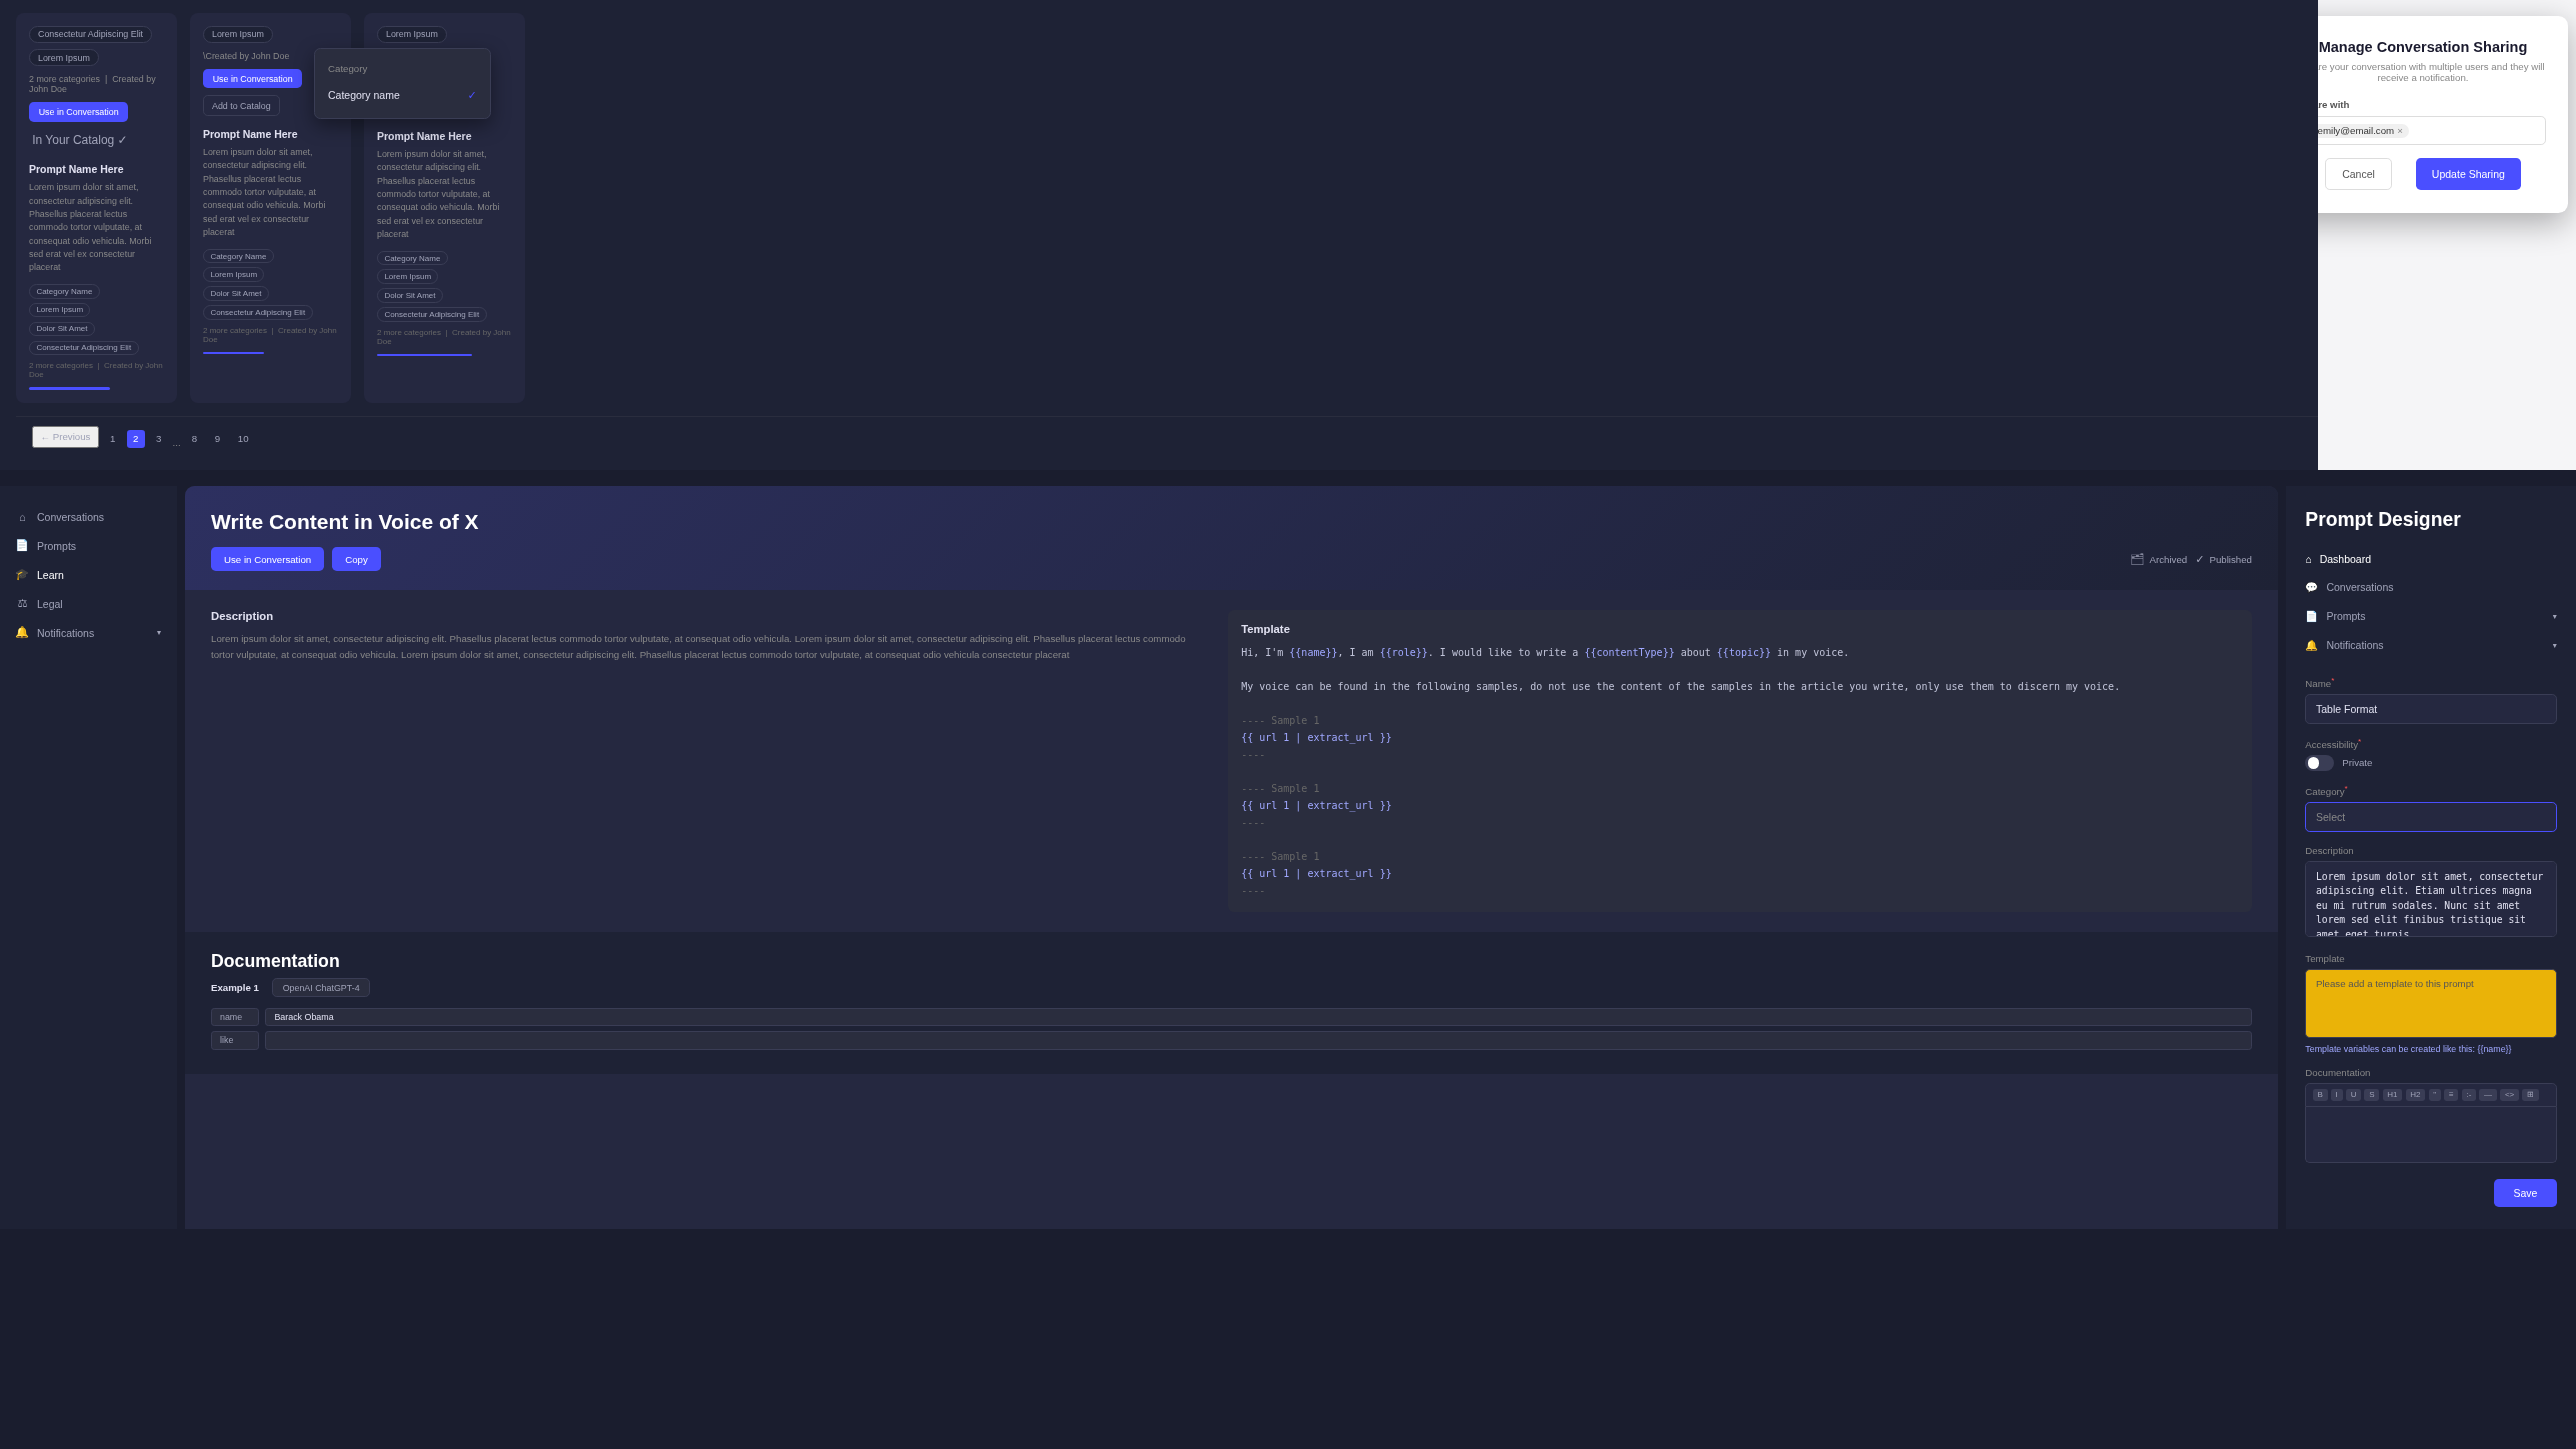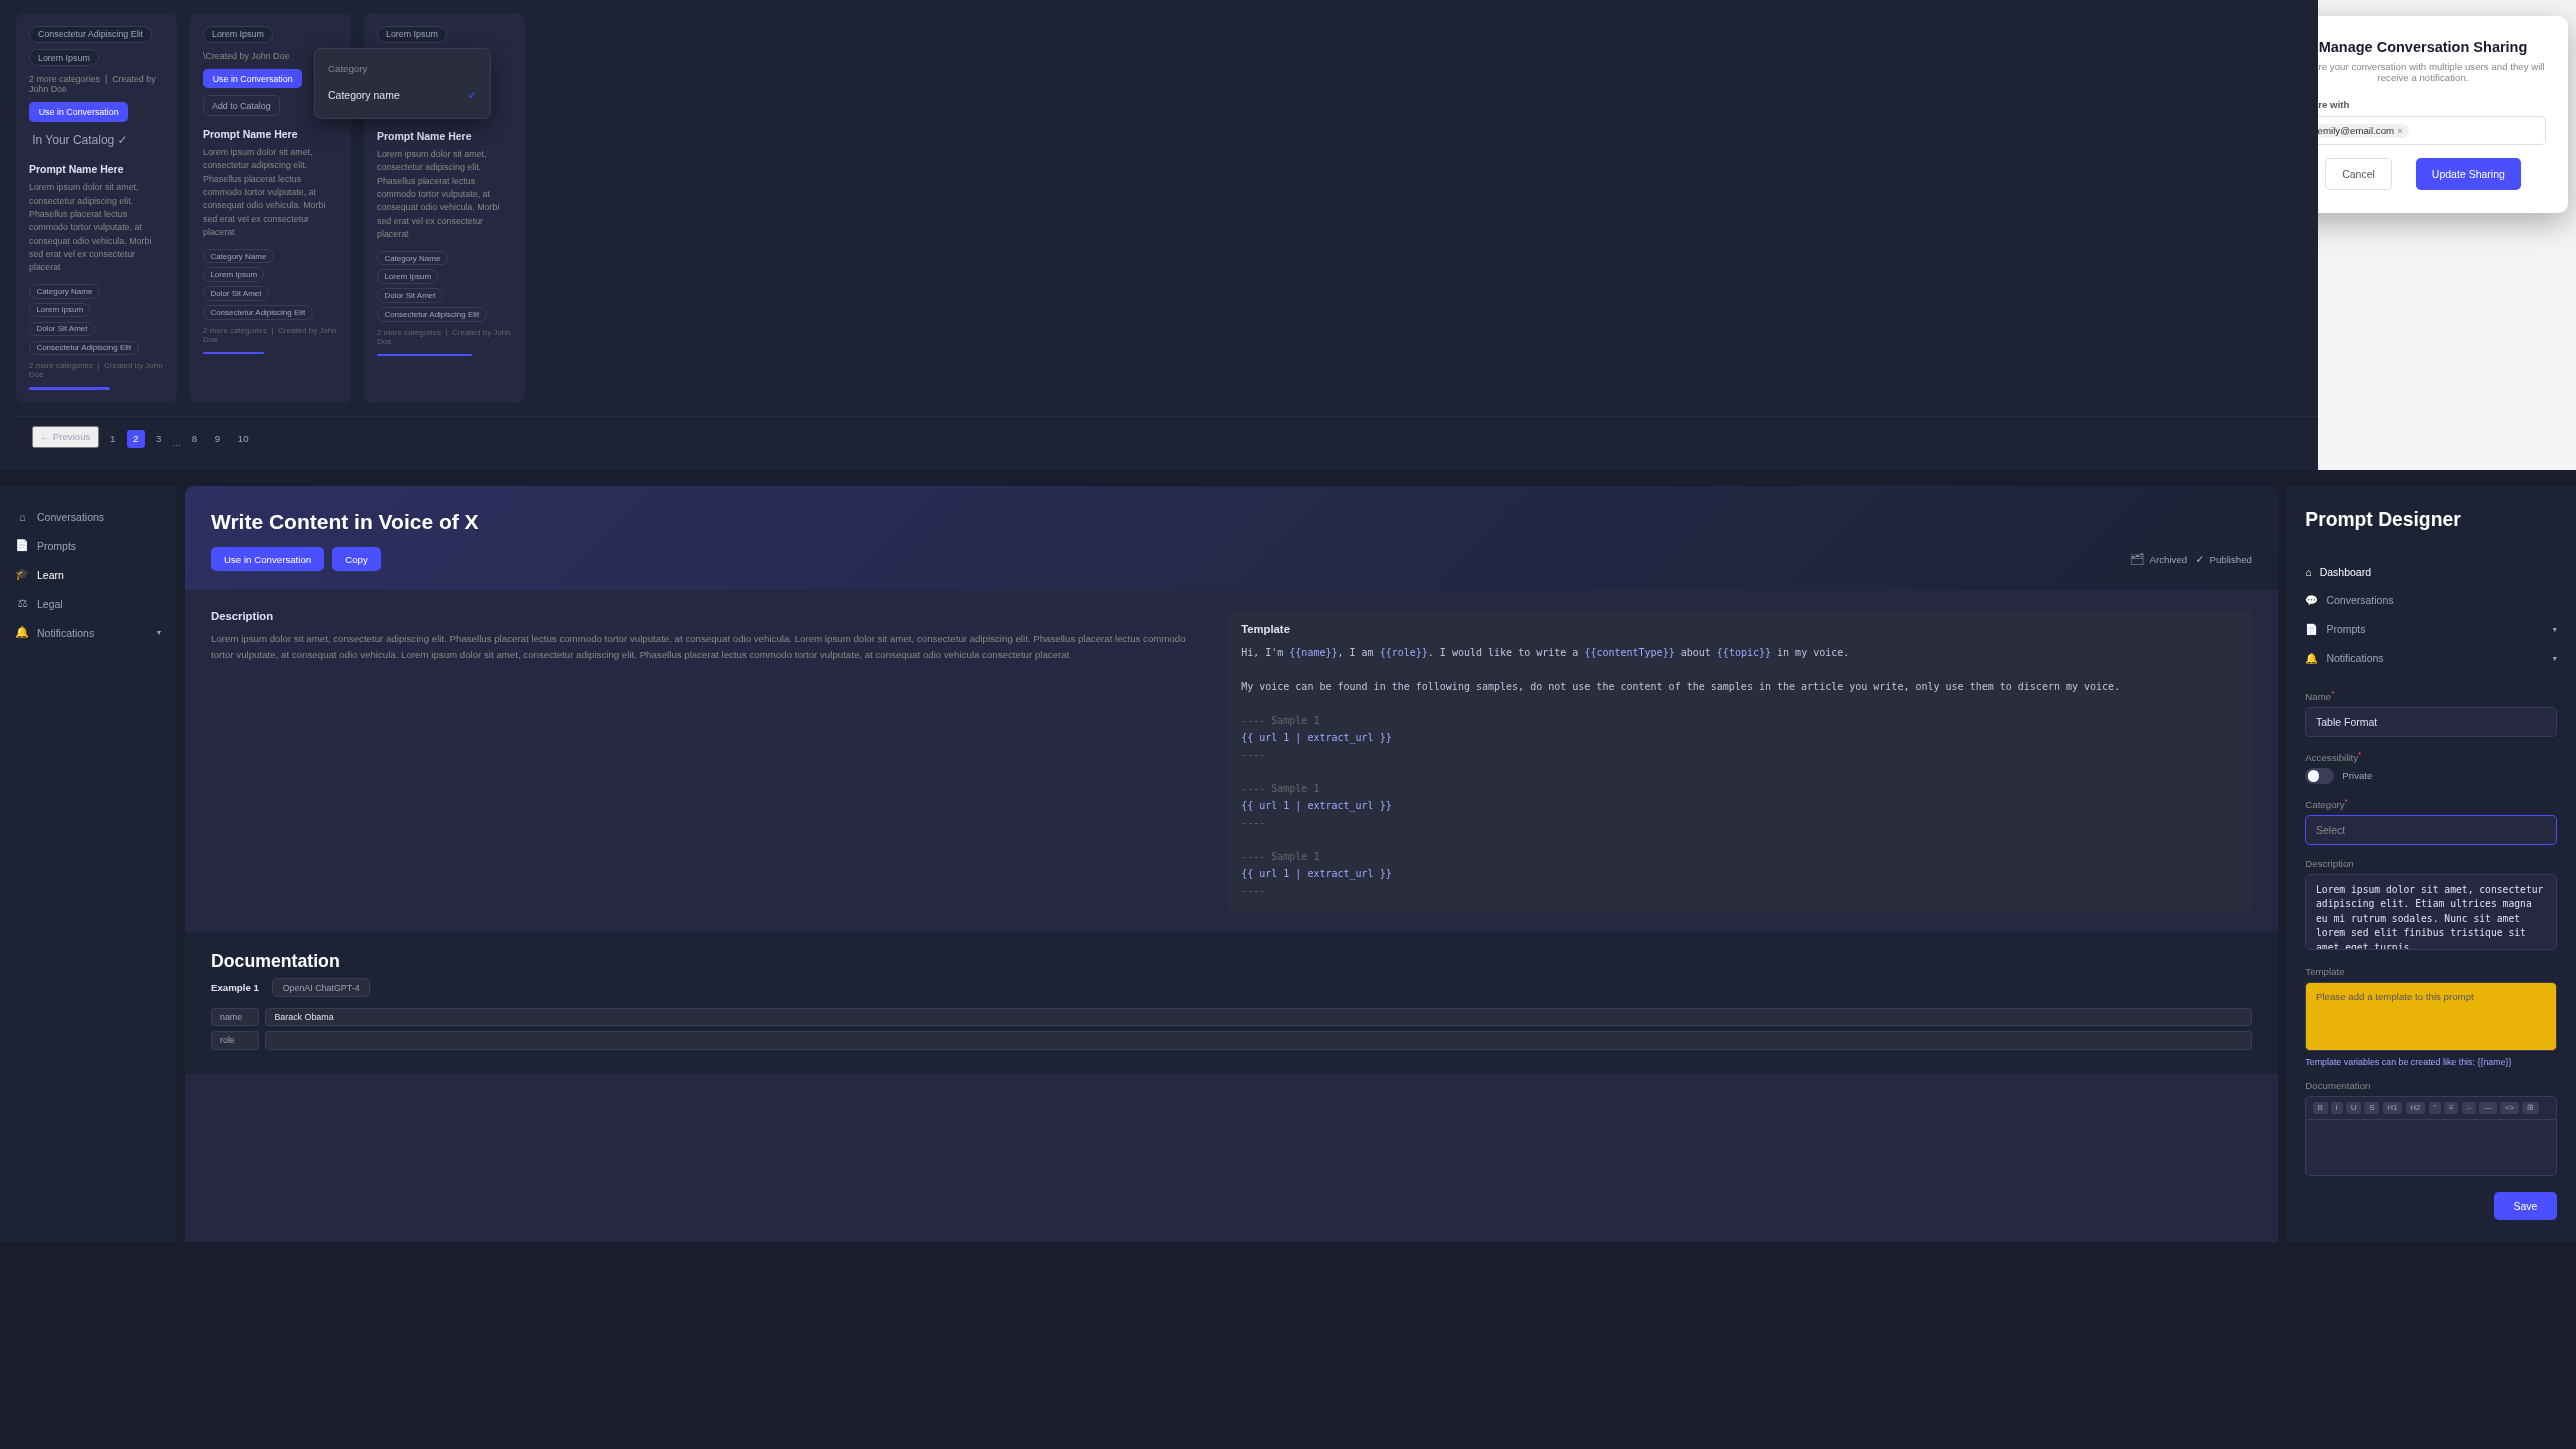--- a/index.html
+++ b/index.html
@@ -522,21 +522,21 @@
       background: #1e2235;
       padding: 22.5px 19.3px;
       flex-shrink: 0;
       overflow-y: auto;
     }
 
     .designer-title {
       font-size: 19.3px;
       font-weight: 700;
       color: #fff;
-      margin-bottom: 27px;
+      margin-bottom: 14px;
     }
 
     .right-sidebar-nav {
       margin-bottom: 16px;
     }
 
     .right-nav-item {
       display: flex;
       align-items: center;
       gap: 8px;
@@ -912,21 +912,21 @@
       <div class="example-row">
         <span class="example-label">Example 1</span>
         <span class="example-badge">OpenAI ChatGPT-4</span>
       </div>
       <div class="param-table">
         <div class="param-row">
           <span class="param-key">name</span>
           <span class="param-value">Barack Obama</span>
         </div>
         <div class="param-row">
-          <span class="param-key">role</span>
+          <span class="param-key">like</span>
           <span class="param-value"></span>
         </div>
       </div>
     </div>
   </div>
 
   <div class="right-panel">
     <div class="designer-title">Prompt Designer</div>
 
     <div class="right-sidebar-nav">

